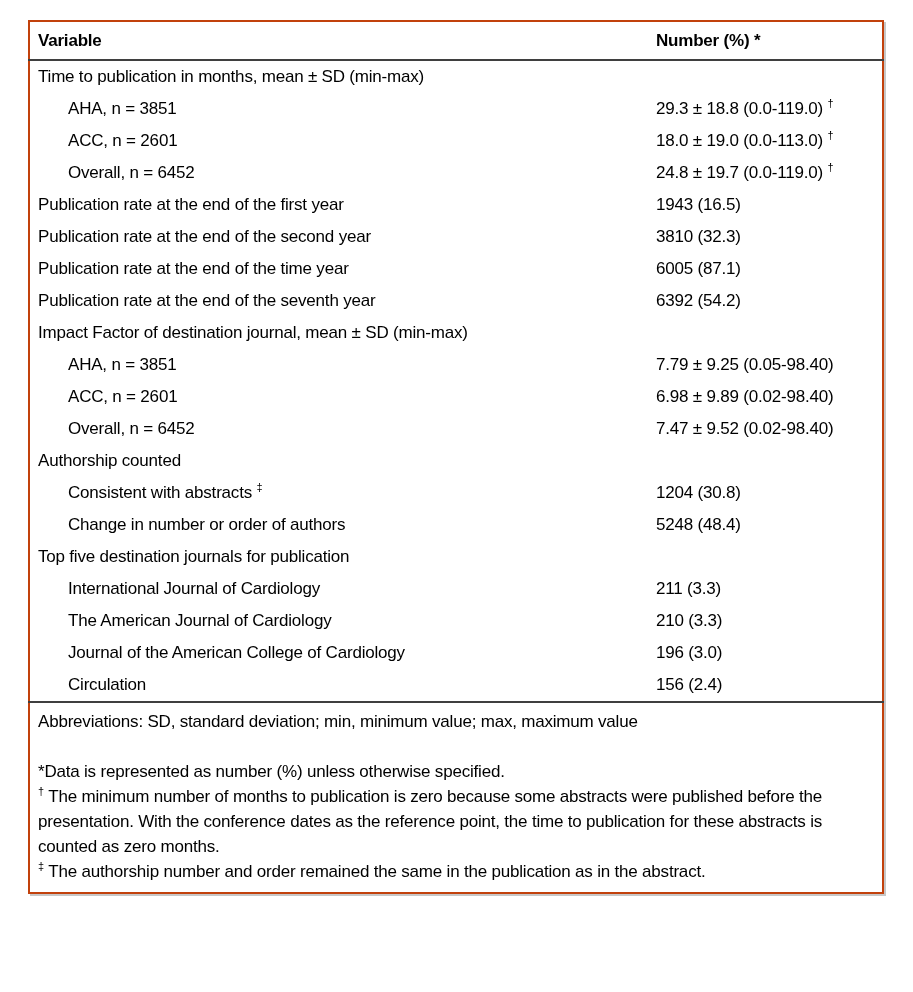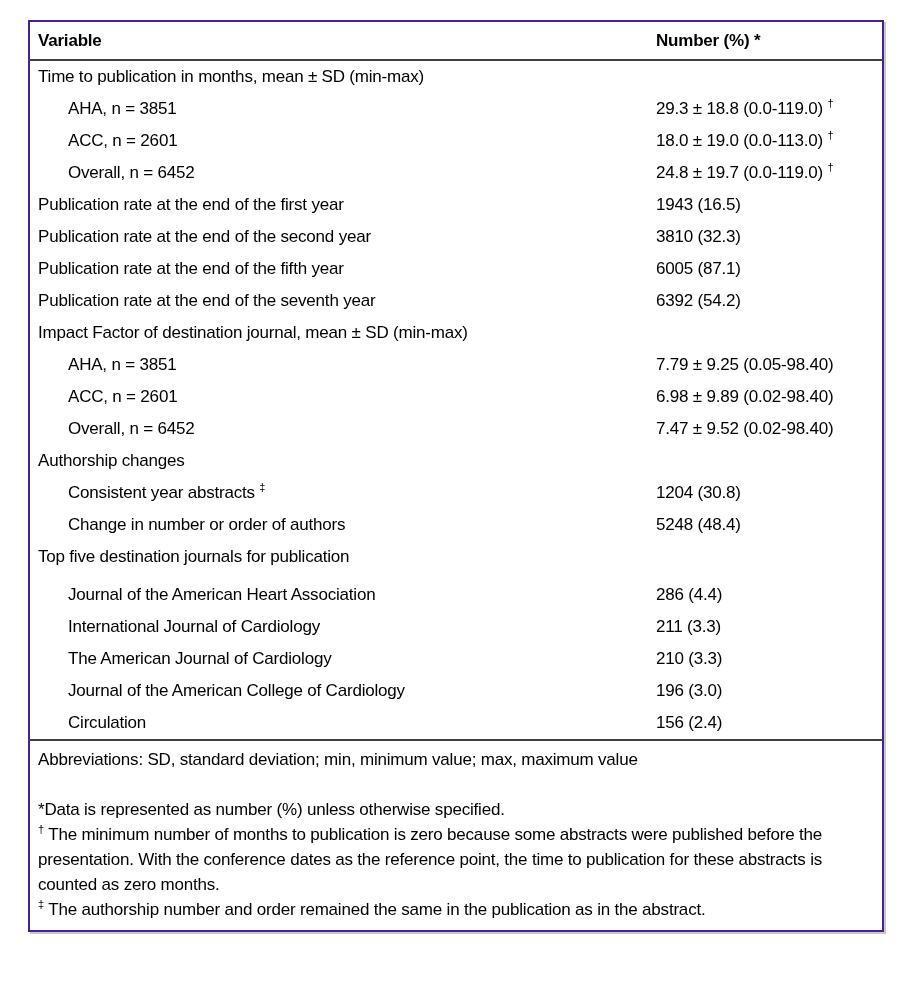--- a/index.html
+++ b/index.html
@@ -14,21 +14,21 @@
     font-family: "Liberation Sans", sans-serif;
     color: #000000;
     letter-spacing: -0.2px;
   }
   table.stats-table {
     position: absolute;
     left: 28px;
     top: 20px;
     width: 856px;
     border-collapse: collapse;
-    border: 2px solid #4c1d95;
+    border: 2px solid #c2410c;
     box-shadow: 2px 2px 0 #c7c7c7;
     background: #ffffff;
     font-size: 17px;
     table-layout: fixed;
   }
   thead th {
     text-align: left;
     font-weight: bold;
     font-size: 17px;
     padding: 9px 8px 8px 8px;
@@ -93,21 +93,21 @@
       </tr>
       <tr>
         <td class="label-cell"><span>Publication rate at the end of the first year</span></td>
         <td class="value-cell"><span>1943 (16.5)</span></td>
       </tr>
       <tr>
         <td class="label-cell"><span>Publication rate at the end of the second year</span></td>
         <td class="value-cell"><span>3810 (32.3)</span></td>
       </tr>
       <tr>
-        <td class="label-cell"><span>Publication rate at the end of the fifth year</span></td>
+        <td class="label-cell"><span>Publication rate at the end of the time year</span></td>
         <td class="value-cell"><span>6005 (87.1)</span></td>
       </tr>
       <tr>
         <td class="label-cell"><span>Publication rate at the end of the seventh year</span></td>
         <td class="value-cell"><span>6392 (54.2)</span></td>
       </tr>
       <tr>
         <td class="label-cell"><span>Impact Factor of destination journal, mean ± SD (min-max)</span></td>
         <td class="value-cell"><span></span></td>
       </tr>
@@ -117,38 +117,34 @@
       </tr>
       <tr>
         <td class="label-cell indent"><span>ACC, n = 2601</span></td>
         <td class="value-cell"><span>6.98 ± 9.89 (0.02-98.40)</span></td>
       </tr>
       <tr>
         <td class="label-cell indent"><span>Overall, n = 6452</span></td>
         <td class="value-cell"><span>7.47 ± 9.52 (0.02-98.40)</span></td>
       </tr>
       <tr>
-        <td class="label-cell"><span>Authorship changes</span></td>
+        <td class="label-cell"><span>Authorship counted</span></td>
         <td class="value-cell"><span></span></td>
       </tr>
       <tr>
-        <td class="label-cell indent"><span>Consistent year abstracts</span> <sup>‡</sup></td>
+        <td class="label-cell indent"><span>Consistent with abstracts</span> <sup>‡</sup></td>
         <td class="value-cell"><span>1204 (30.8)</span></td>
       </tr>
       <tr>
         <td class="label-cell indent"><span>Change in number or order of authors</span></td>
         <td class="value-cell"><span>5248 (48.4)</span></td>
       </tr>
       <tr>
         <td class="label-cell"><span>Top five destination journals for publication</span></td>
         <td class="value-cell"><span></span></td>
-      </tr>
-      <tr class="spacer-before">
-        <td class="label-cell indent"><span>Journal of the American Heart Association</span></td>
-        <td class="value-cell"><span>286 (4.4)</span></td>
       </tr>
       <tr>
         <td class="label-cell indent"><span>International Journal of Cardiology</span></td>
         <td class="value-cell"><span>211 (3.3)</span></td>
       </tr>
       <tr>
         <td class="label-cell indent"><span>The American Journal of Cardiology</span></td>
         <td class="value-cell"><span>210 (3.3)</span></td>
       </tr>
       <tr>

